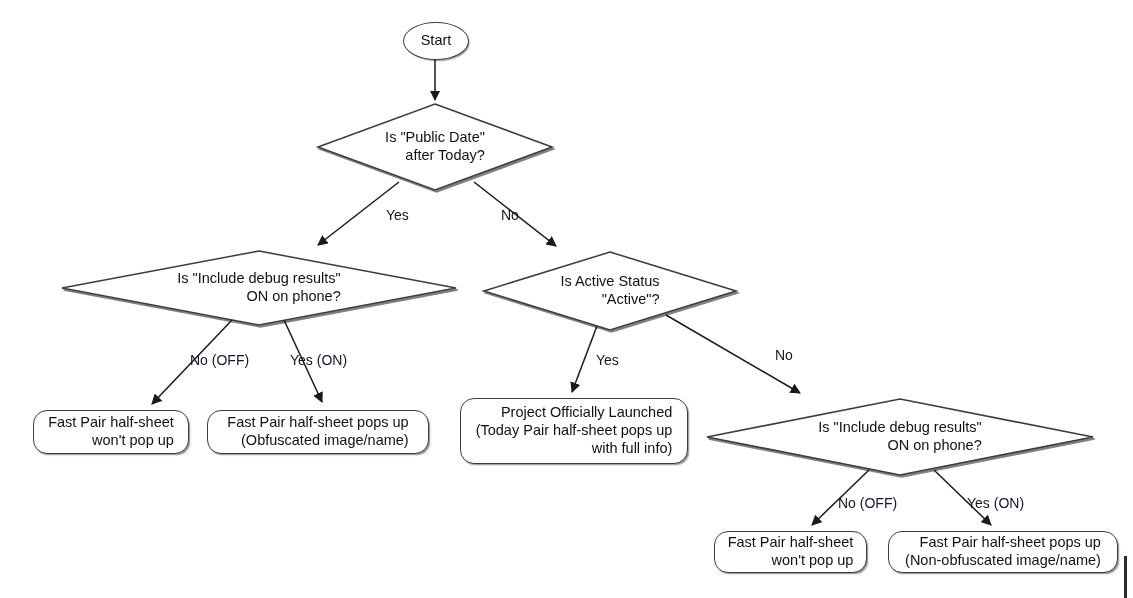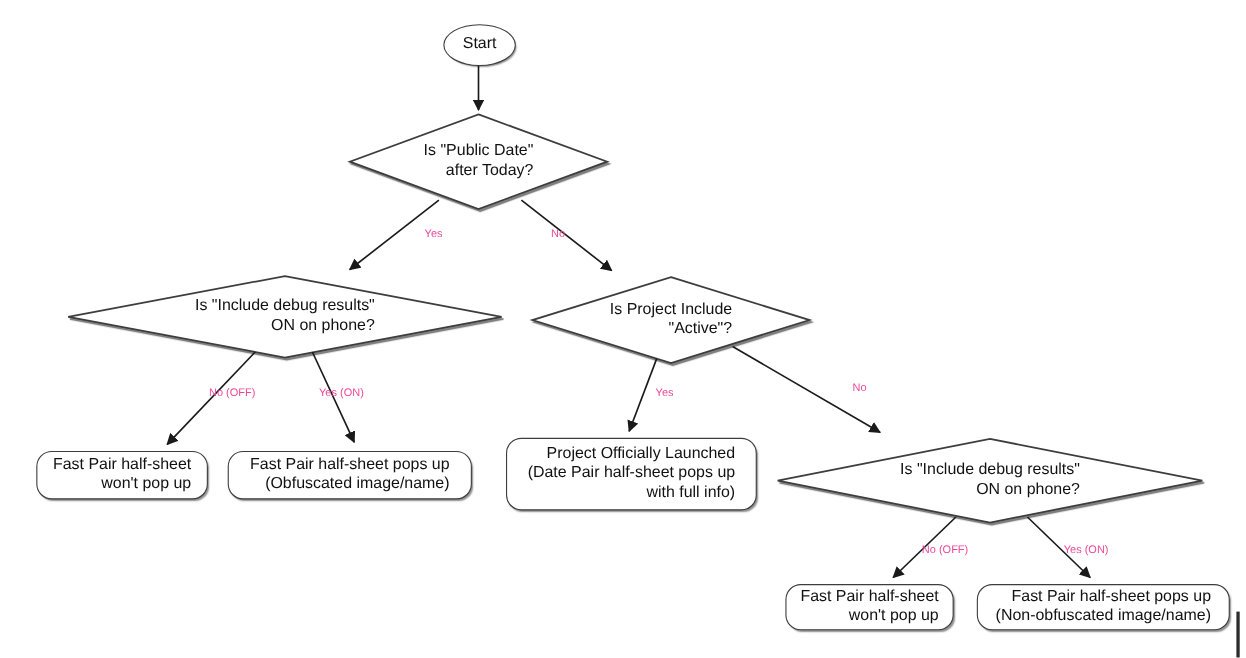--- a/index.html
+++ b/index.html
@@ -55,22 +55,22 @@
     background: transparent;
     font-size: 14.5px;
   }
   .node-decision .decision-label {
     position: relative;
     z-index: 2;
     white-space: pre-line;
   }
   .edge-label {
     position: absolute;
-    font-size: 10px;
-    color: #ec4899;
+    font-size: 14px;
+    color: #0f172a;
     background: transparent;
     white-space: nowrap;
   }
   .right-artifact {
     position: absolute;
     background: #2b2b2b;
   }
 </style>
 </head>
 <body>
@@ -115,42 +115,42 @@
     <span class="decision-label">Is "Public Date"
 after Today?</span>
   </div>
 
   <div class="node node-decision" style="left:62px; top:251px; width:394px; height:74px;">
     <span class="decision-label">Is "Include debug results"
 ON on phone?</span>
   </div>
 
   <div class="node node-decision" style="left:484px; top:252px; width:252px; height:78px;">
-    <span class="decision-label">Is Project Include
+    <span class="decision-label">Is Active Status
 "Active"?</span>
   </div>
 
   <div class="node node-decision" style="left:707px; top:399px; width:386px; height:76px;">
     <span class="decision-label">Is "Include debug results"
 ON on phone?</span>
   </div>
 
   <div class="node node-terminator" style="left:33px; top:410px; width:156px; height:44px;">
     <span>Fast Pair half-sheet
 won't pop up</span>
   </div>
 
   <div class="node node-terminator" style="left:207px; top:410px; width:222px; height:44px;">
     <span>Fast Pair half-sheet pops up
 (Obfuscated image/name)</span>
   </div>
 
   <div class="node node-terminator" style="left:460px; top:398px; width:228px; height:66px;">
     <span>Project Officially Launched
-(Date Pair half-sheet pops up
+(Today Pair half-sheet pops up
 with full info)</span>
   </div>
 
   <div class="node node-terminator" style="left:714px; top:531px; width:153px; height:42px;">
     <span>Fast Pair half-sheet
 won't pop up</span>
   </div>
 
   <div class="node node-terminator" style="left:888px; top:531px; width:230px; height:42px;">
     <span>Fast Pair half-sheet pops up

